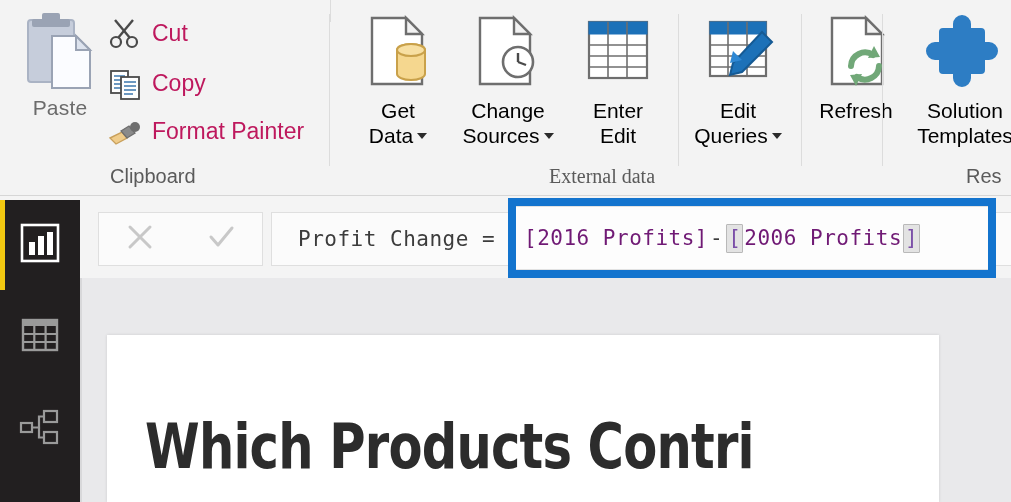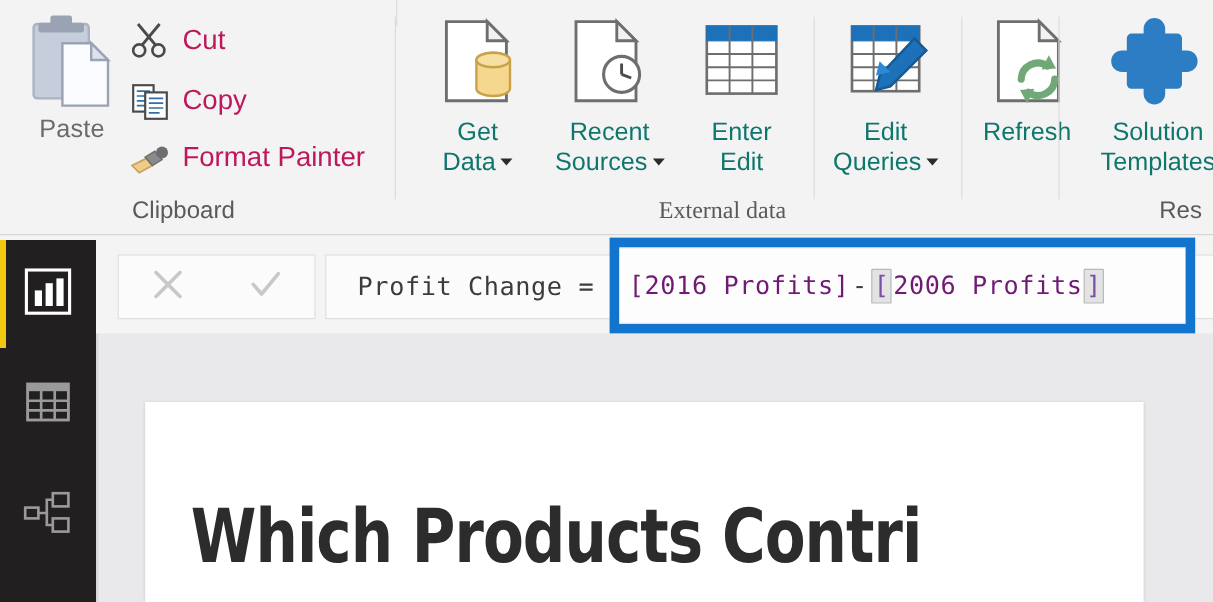--- a/index.html
+++ b/index.html
@@ -110,21 +110,21 @@
   }
   .big-btn .bb-icon {
     height: 84px;
     display: flex;
     align-items: center;
     justify-content: center;
   }
   .big-btn .bb-label {
     font-size: 21px;
     line-height: 25px;
-    color: #0f766e;
+    color: #000000;
     margin-top: 4px;
     white-space: pre-line;
   }
   .caret {
     display: inline-block;
     width: 0; height: 0;
     border-left: 5px solid transparent;
     border-right: 5px solid transparent;
     border-top: 6px solid #2b2b2b;
     vertical-align: middle;
@@ -240,21 +240,21 @@
 
   
   .canvas-area {
     position: absolute;
     left: 80px; top: 278px;
     width: 931px; height: 224px;
     background: #e9e9eb;
   }
   .report-page {
     position: absolute;
-    left: 41px; top: 57px;
+    left: 27px; top: 57px;
     width: 832px; height: 167px;
     background: #ffffff;
     box-shadow: 0 0 3px rgba(0,0,0,.12);
   }
   .report-title {
     position: absolute;
     left: 38px; top: 80px;
     font-family: "DejaVu Sans", sans-serif;
     font-weight: bold;
     font-size: 62px;
@@ -360,21 +360,21 @@
       <div class="big-btn" style="left:122px;">
         <div class="bb-icon">
           <svg width="84" height="80" viewBox="0 0 84 80">
             <path d="M14 6 h34 l16 16 v50 h-50 z" fill="#ffffff" stroke="#6e6e6e" stroke-width="2.4"></path>
             <path d="M48 6 v16 h16 z" fill="#f2f2f2" stroke="#6e6e6e" stroke-width="2.4"></path>
             <circle cx="52" cy="50" r="15" fill="#ffffff" stroke="#6e6e6e" stroke-width="2.6"></circle>
             <line x1="52" y1="50" x2="52" y2="41" stroke="#4a4a4a" stroke-width="2.4"></line>
             <line x1="52" y1="50" x2="60" y2="53" stroke="#4a4a4a" stroke-width="2.4"></line>
           </svg>
         </div>
-        <div class="bb-label"><span>Recent
+        <div class="bb-label"><span>Change
 Sources</span><i class="caret"></i></div>
       </div>
 
       <div class="big-btn" style="left:232px;">
         <div class="bb-icon">
           <svg width="84" height="80" viewBox="0 0 84 80">
             <rect x="13" y="10" width="58" height="56" fill="#ffffff" stroke="#6e6e6e" stroke-width="2.2"></rect>
             <rect x="13" y="10" width="58" height="12" fill="#1c71b8" stroke="#1c71b8"></rect>
             <line x1="13" y1="33" x2="71" y2="33" stroke="#6e6e6e" stroke-width="1.6"></line>
             <line x1="13" y1="44" x2="71" y2="44" stroke="#6e6e6e" stroke-width="1.6"></line>

